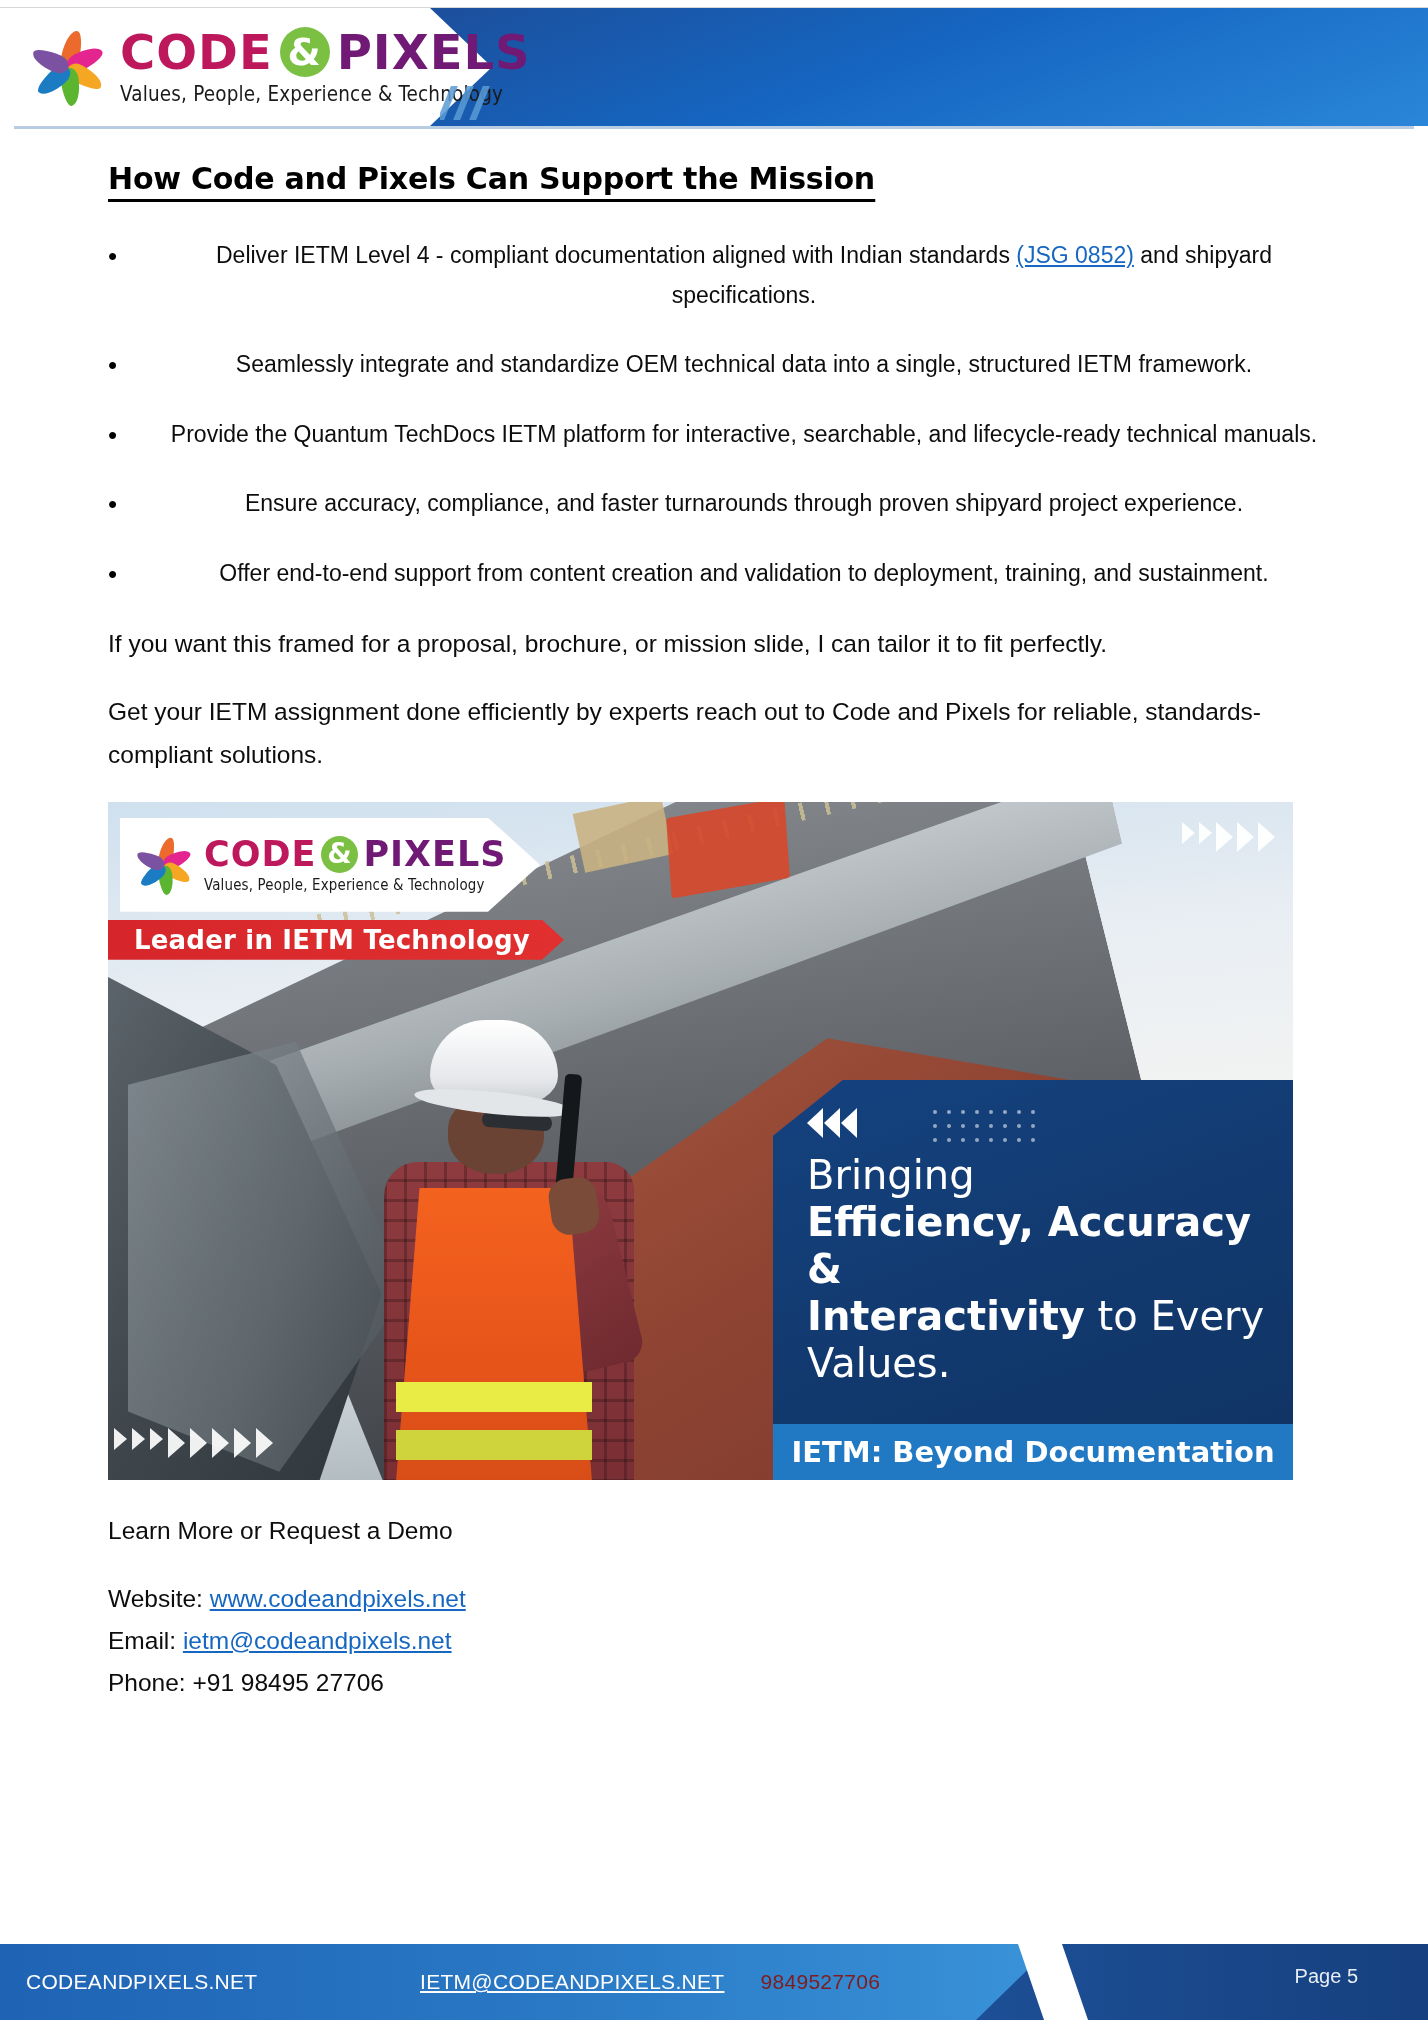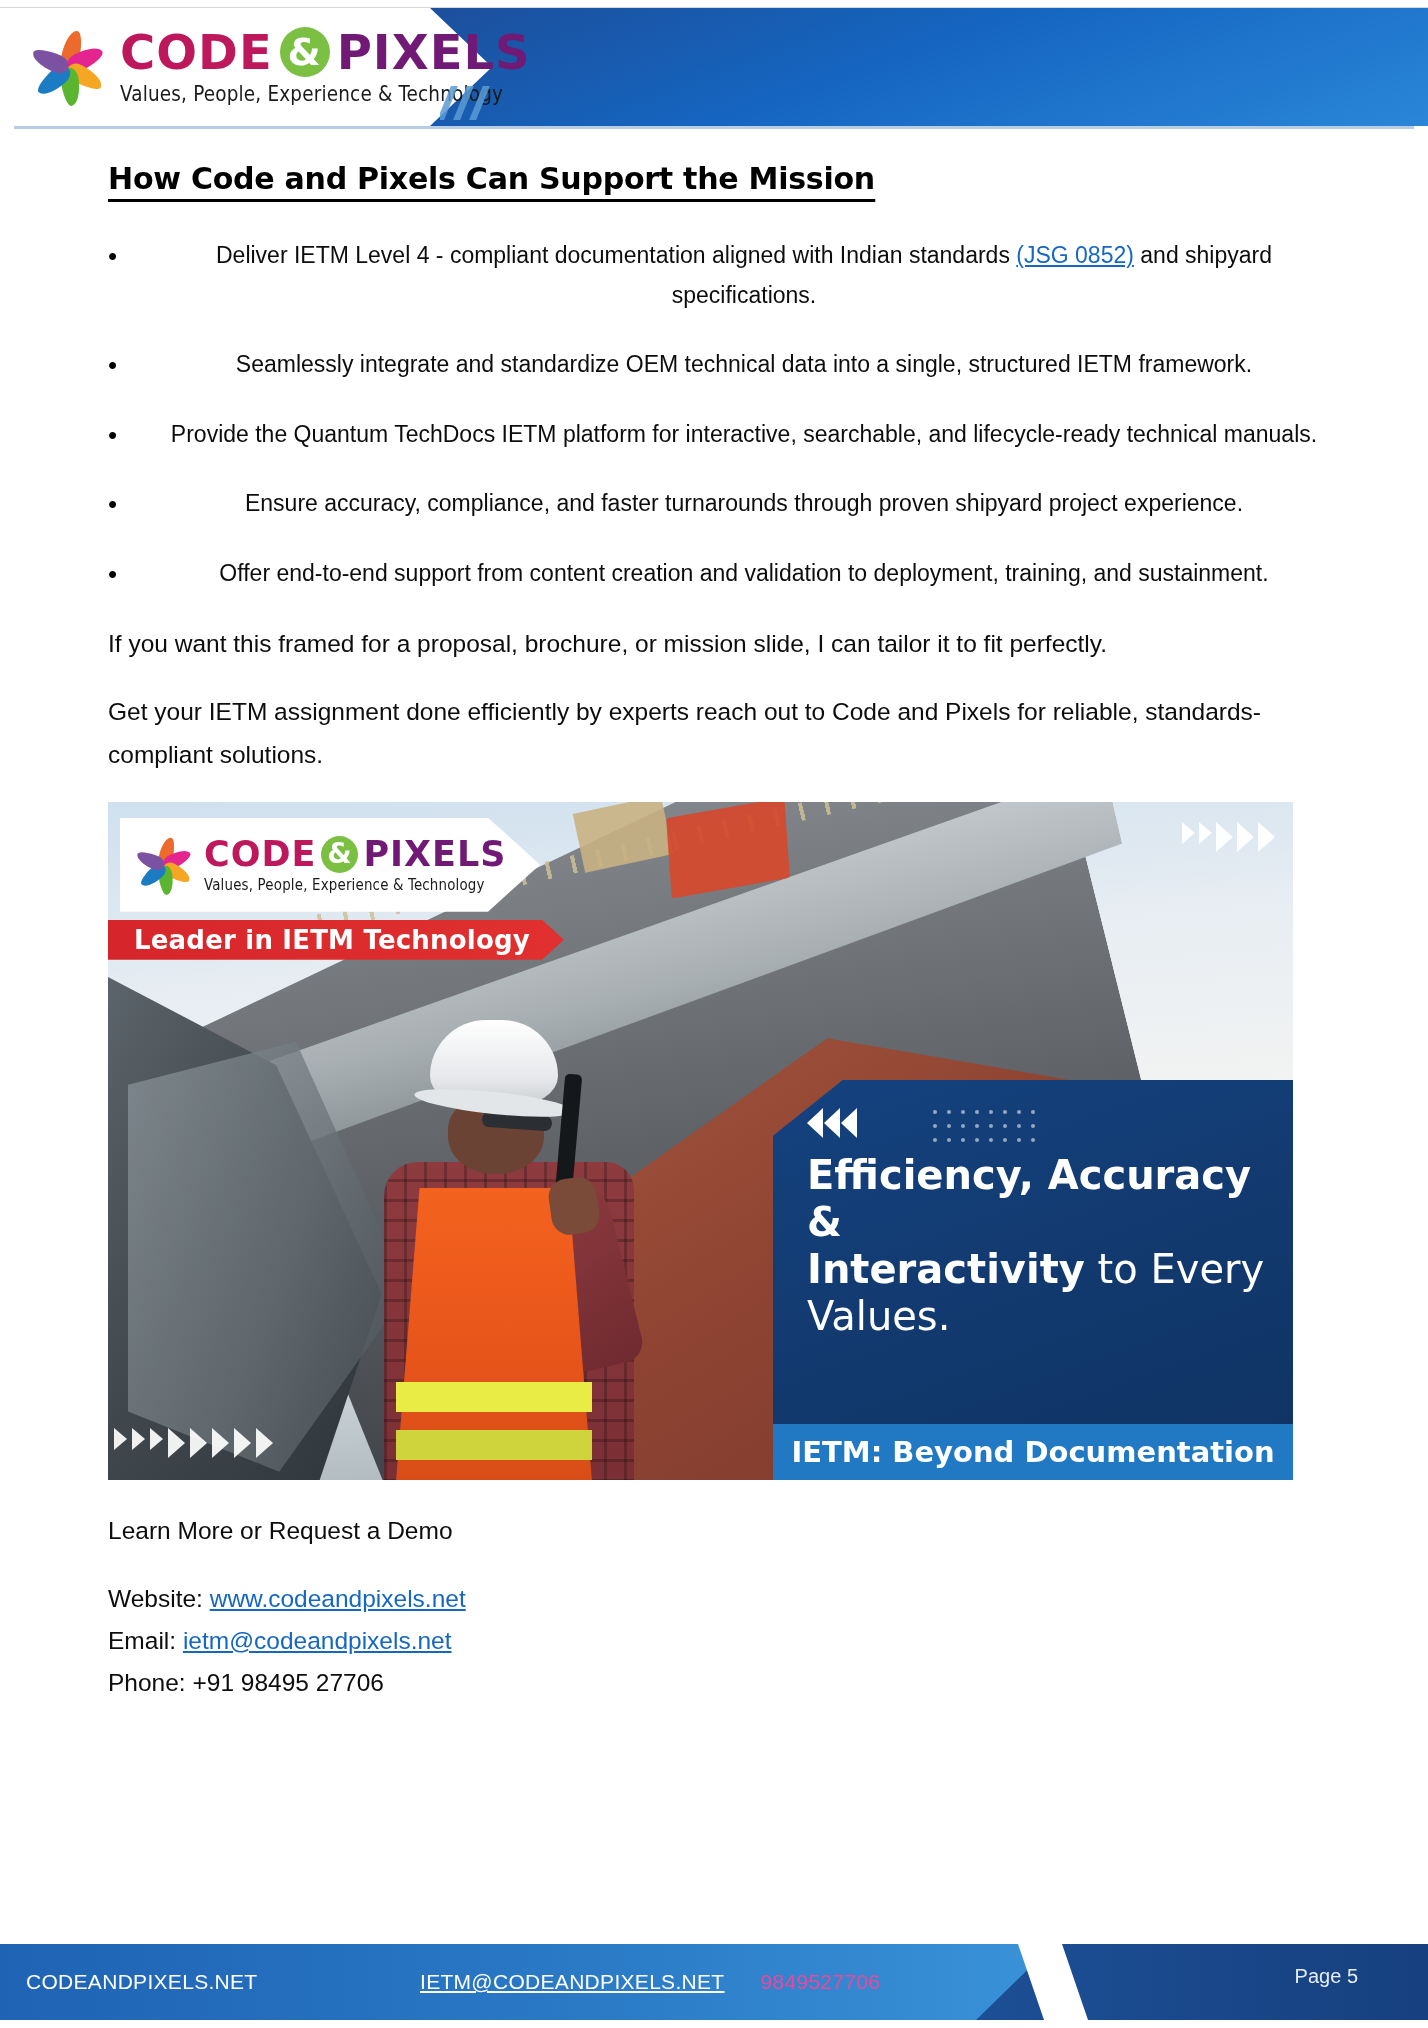--- a/index.html
+++ b/index.html
@@ -542,21 +542,21 @@
     z-index: 4;
   }
   .f-mid a {
     font-size: 21px;
     color: #ffffff;
     text-decoration: underline;
     letter-spacing: .3px;
   }
   .f-mid span {
     font-size: 21px;
-    color: #ec4899;
+    color: #7f1d1d;
     letter-spacing: .3px;
   }
   .f-page {
     position: absolute;
     right: 70px; top: 8px;
     height: 64px;
     display: flex; align-items: center;
     font-size: 20px;
     color: #e8eef6;
     z-index: 4;
@@ -723,20 +723,21 @@
             <i></i>
           <i></i>
             <i></i>
             <i></i>
             <i></i>
             <i></i>
             <i></i>
             <i></i>
             <i></i>
         </div>
+        <div class="bn-line bn-l1">Bringing</div>
         <div class="bn-line bn-l2">Efficiency, Accuracy &amp;</div>
         <div class="bn-line bn-l3"><span>Interactivity</span><em> to Every</em></div>
         <div class="bn-line bn-l4">Values.</div>
       </div>
 
       <div class="bn-footbar">
         <span>IETM: Beyond Documentation</span>
       </div>
     </div>
 

